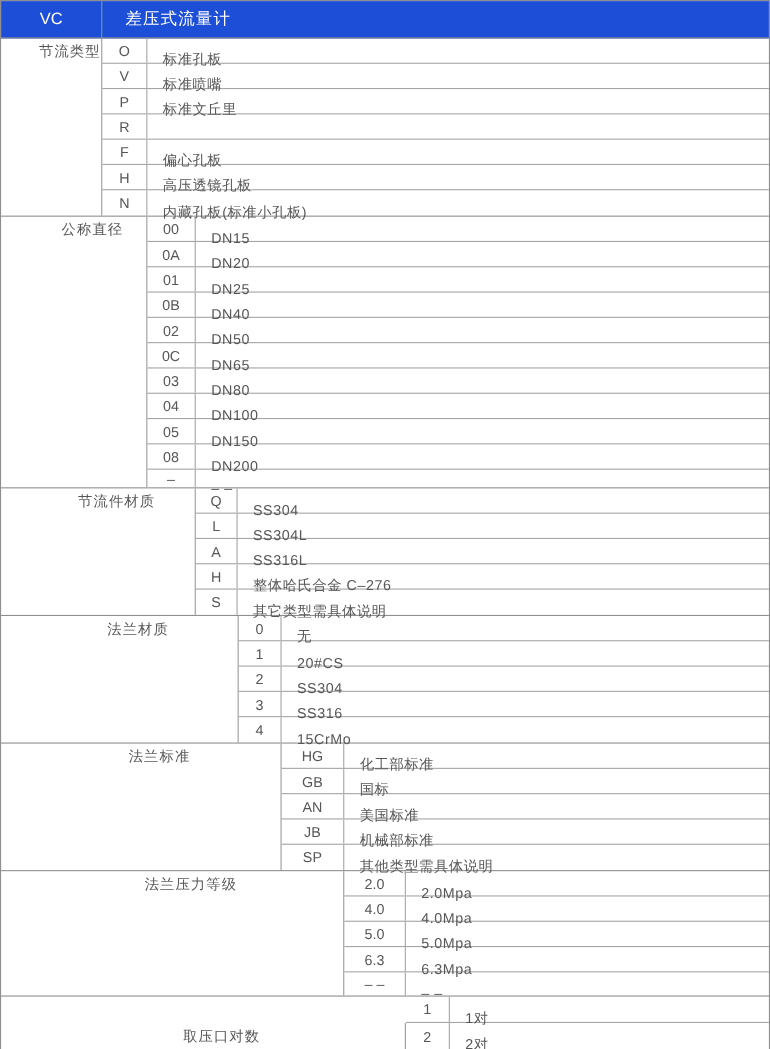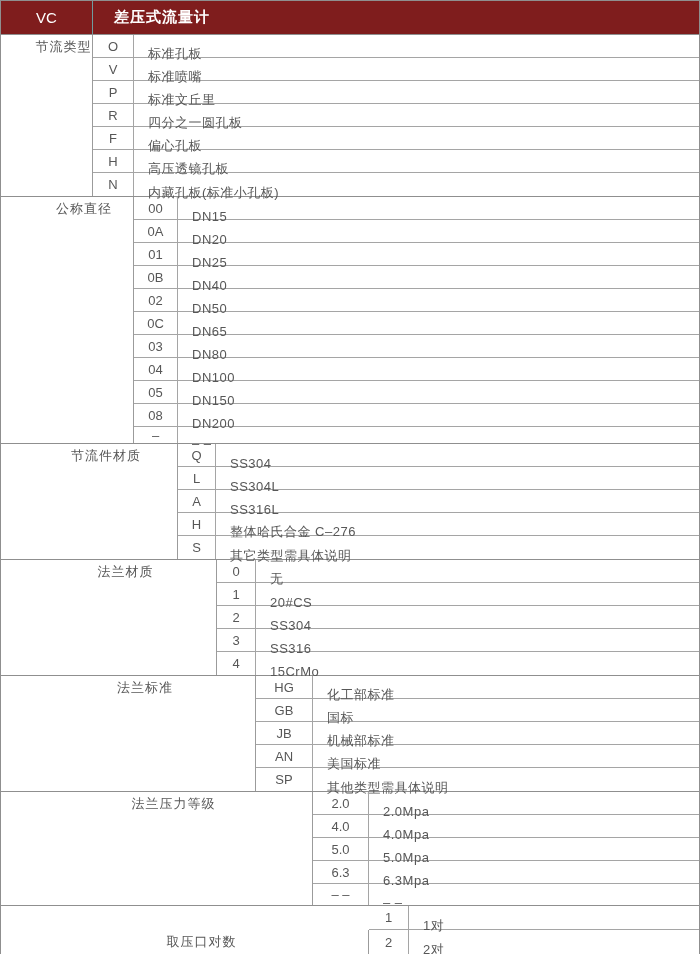--- a/index.html
+++ b/index.html
@@ -2,25 +2,25 @@
 <html><head>
 <meta charset="utf-8">
 <style>
   * { margin:0; padding:0; box-sizing:border-box; }
   html,body { width:700px; height:954px; background:#ffffff; overflow:hidden; }
   body { font-family:"Liberation Sans","DejaVu Sans",sans-serif; color:#575757; }
 
   .spec-table { width:700px; border:1px solid #8f8f8f; background:#ffffff; }
 
   
-  .hdr { display:flex; height:34px; background:#7f1d1d; color:#ffffff;
+  .hdr { display:flex; height:34px; background:#1d4ed8; color:#ffffff;
          border-bottom:1px solid #8f8f8f; font-size:15px; }
   .hdr-code { width:92px; display:flex; align-items:center; justify-content:center;
               border-right:1px solid #6f9c9e; }
-  .hdr-title { flex:1; display:flex; align-items:center; padding-left:21px; letter-spacing:1px;font-weight:bold; }
+  .hdr-title { flex:1; display:flex; align-items:center; padding-left:21px; letter-spacing:1px; }
 
   
   .grp { display:flex; border-bottom:1px solid #8f8f8f; align-items:stretch; }
   .grp:last-child { border-bottom:none;align-items:flex-end; }
   .grp-label { width:var(--lw); padding-left:34px; display:flex; flex-direction:row;
                justify-content:center; border-right:1px solid #9b9b9b;
                font-size:13px; line-height:24px; letter-spacing:1px; }
   .rows { flex:1; display:flex; flex-direction:column; }
   .row { display:flex; height:23px; border-bottom:1px solid #a5a5a5; align-items:stretch; }
   .rows .row:last-child { border-bottom:none; }
@@ -55,21 +55,20 @@
       <div class="row">
         <div class="code">V</div>
         <div class="desc">标准喷嘴</div>
       </div>
       <div class="row">
         <div class="code">P</div>
         <div class="desc">标准文丘里</div>
       </div>
       <div class="row">
         <div class="code">R</div>
-        <div class="desc">四分之一圆孔板</div>
       </div>
       <div class="row">
         <div class="code">F</div>
         <div class="desc">偏心孔板</div>
       </div>
       <div class="row">
         <div class="code">H</div>
         <div class="desc">高压透镜孔板</div>
       </div>
       <div class="row">
@@ -194,26 +193,26 @@
     <div class="rows">
       <div class="row">
         <div class="code">HG</div>
         <div class="desc">化工部标准</div>
       </div>
       <div class="row">
         <div class="code">GB</div>
         <div class="desc">国标</div>
       </div>
       <div class="row">
+        <div class="code">AN</div>
+        <div class="desc">美国标准</div>
+      </div>
+      <div class="row">
         <div class="code">JB</div>
         <div class="desc">机械部标准</div>
-      </div>
-      <div class="row">
-        <div class="code">AN</div>
-        <div class="desc">美国标准</div>
       </div>
       <div class="row">
         <div class="code">SP</div>
         <div class="desc">其他类型需具体说明</div>
       </div>
     </div>
   </div>
 
   <div class="grp" style="--lw:312px; --cw:56px;">
     <div class="grp-label">

